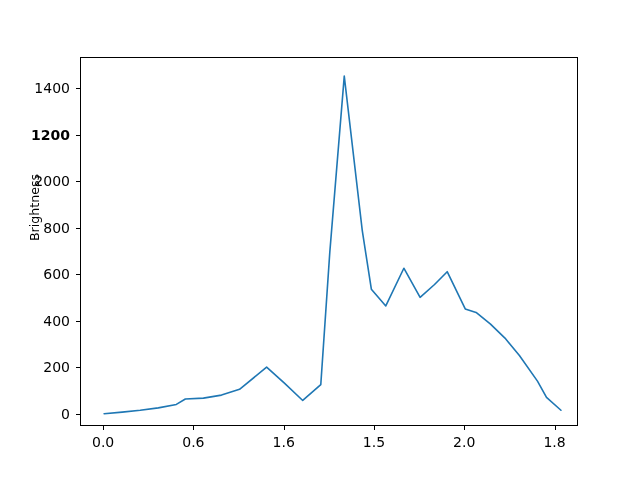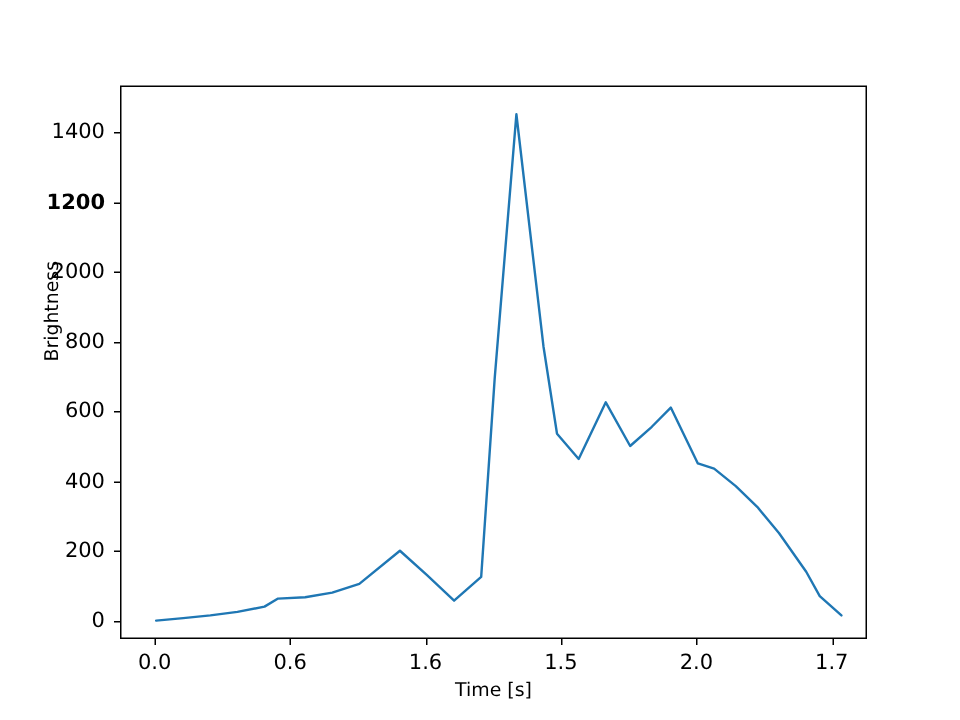--- a/index.html
+++ b/index.html
@@ -130,19 +130,18 @@
       <div class="tick-label xtick-label" style="left: 103.112px; top: 434px;">0.0</div>
       <div class="tick-mark xtick-mark" style="left: 193.395px; top: 426px;"></div>
       <div class="tick-label xtick-label" style="left: 193.395px; top: 434px;">0.6</div>
       <div class="tick-mark xtick-mark" style="left: 283.678px; top: 426px;"></div>
       <div class="tick-label xtick-label" style="left: 283.678px; top: 434px;">1.6</div>
       <div class="tick-mark xtick-mark" style="left: 373.961px; top: 426px;"></div>
       <div class="tick-label xtick-label" style="left: 373.961px; top: 434px;">1.5</div>
       <div class="tick-mark xtick-mark" style="left: 464.244px; top: 426px;"></div>
       <div class="tick-label xtick-label" style="left: 464.244px; top: 434px;">2.0</div>
       <div class="tick-mark xtick-mark" style="left: 554.526px; top: 426px;"></div>
-      <div class="tick-label xtick-label" style="left: 554.526px; top: 434px;">1.7</div>
+      <div class="tick-label xtick-label" style="left: 554.526px; top: 434px;">1.8</div>
     </div>
 
-  <div id="xlabel">Time [s]</div>
   <div id="ylabel">Brightness</div>
 
 </div>
 
 </body></html>

